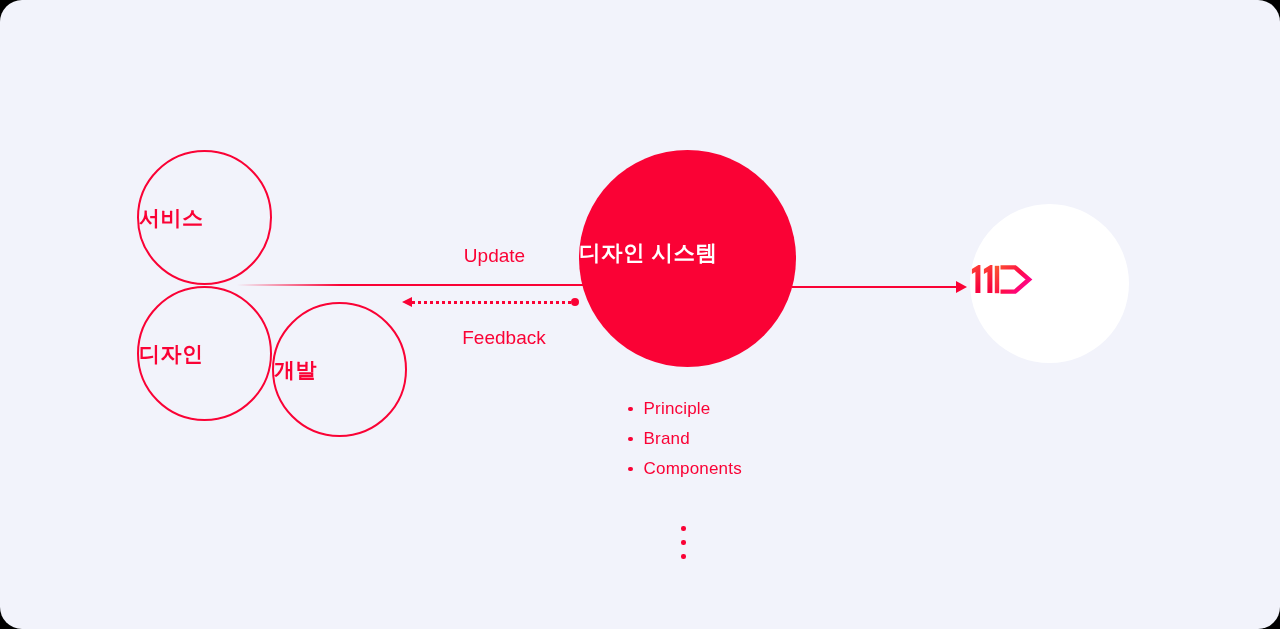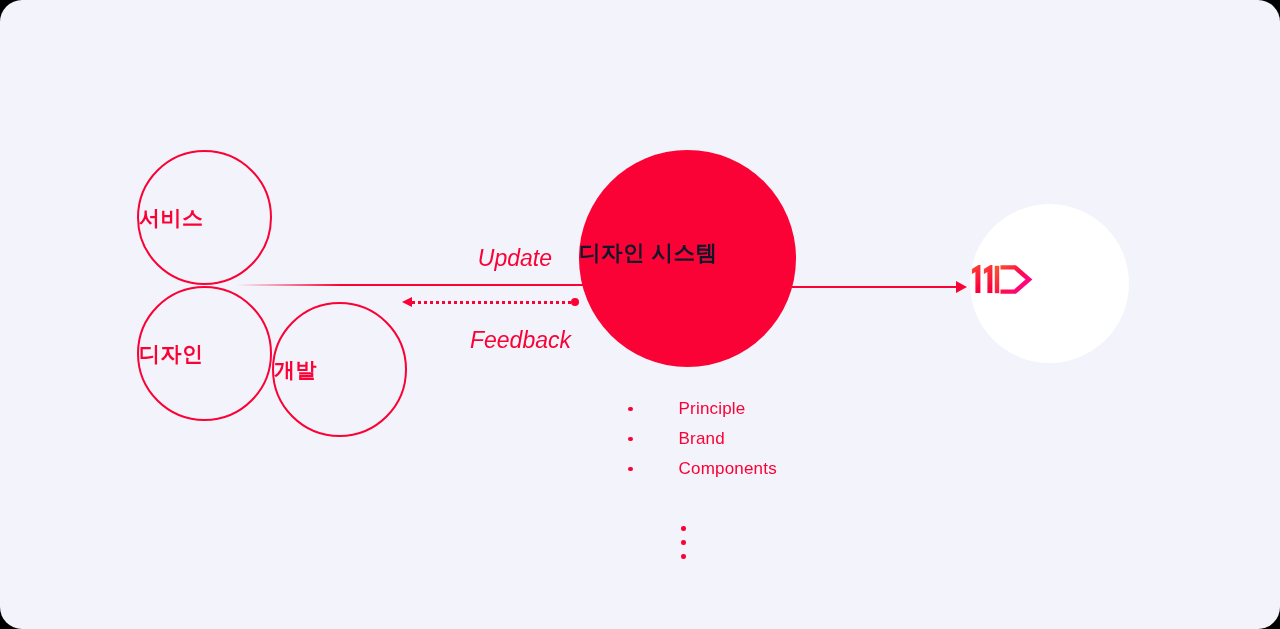--- a/index.html
+++ b/index.html
@@ -15,33 +15,33 @@
   .team-circle {
     width:135px; height:135px; border:2px solid var(--accent);
     color:var(--accent); font-weight:700; font-size:21px; letter-spacing:.5px;
   }
   .tc-0 { left:137px; top:150px; }
   .tc-1 { left:272px; top:150px; }
   .tc-2 { left:137px; top:286px; }
   .tc-3 { left:272px; top:286px;margin-top:16px; }
   .system-circle {
     left:579px; top:150px; width:217px; height:217px;
-    background:var(--accent); color:#0f172a; font-weight:700; font-size:21.5px;
+    background:var(--accent); color:#ffffff; font-weight:700; font-size:21.5px;
     letter-spacing:.5px;
   }
   .system-circle span { transform:translateY(-6px); }
   .partner-circle { left:970px; top:204px; width:159px; height:159px; background:#fff; }
   .partner-circle svg { transform:translate(1px,-4px); }
 
   .update-line {
     left:237px; top:284px; width:346px; height:2px;
     background:linear-gradient(90deg, rgba(250,2,53,0) 0%, var(--accent) 30%);
   }
   .flow-label {
-    color:var(--accent); font-size:23px; font-weight:500; text-align:right;font-style:italic;
+    color:var(--accent); font-size:19px; font-weight:500; text-align:center;
   }
   .update-label { left:437px; top:245px; width:115px; }
   .feedback-label { left:437px; top:327px; width:134px; }
 
   .feedback-line {
     left:412px; top:301px; width:162px; height:2.6px;
     background:repeating-linear-gradient(90deg, var(--accent) 0 2.6px, transparent 2.6px 6px);
   }
   .feedback-head {
     left:402px; top:297px; width:0; height:0;
@@ -52,21 +52,21 @@
     background:var(--accent); border-radius:50%; }
 
   .right-line { left:792px; top:286px; width:166px; height:2px; background:var(--accent); }
   .right-head {
     left:956px; top:281px; width:0; height:0;
     border-left:11px solid var(--accent);
     border-top:6px solid transparent; border-bottom:6px solid transparent;
   }
 
   .deliverables { left:628px; top:394px; }
-  .deliverable-item { display:flex; align-items:center; height:30px;gap:35px; }
+  .deliverable-item { display:flex; align-items:center; height:30px; }
   .bullet { width:4.5px; height:4.5px; border-radius:50%;
     background:var(--accent); margin-right:11px; flex:none; }
   .deliverable-item span { color:var(--accent); font-size:17px; font-weight:500;
     letter-spacing:.2px; }
 
   .vdots { left:681px; top:526px; display:flex; flex-direction:column; gap:9.5px; }
   .vdots i { width:4.5px; height:4.5px; border-radius:50%; background:var(--accent); }
 </style>
 </head>
 <body>

